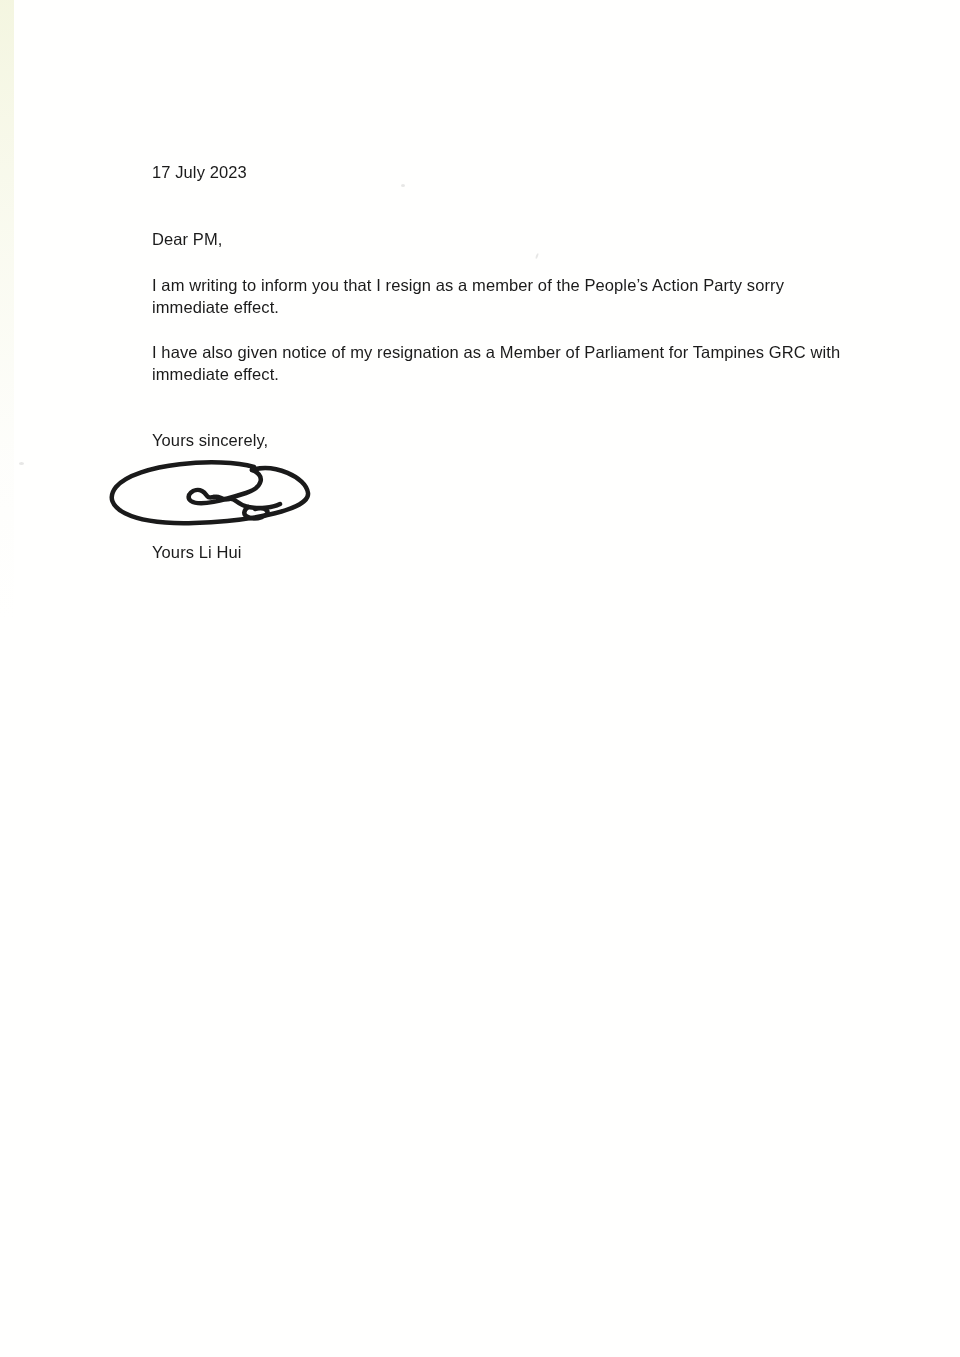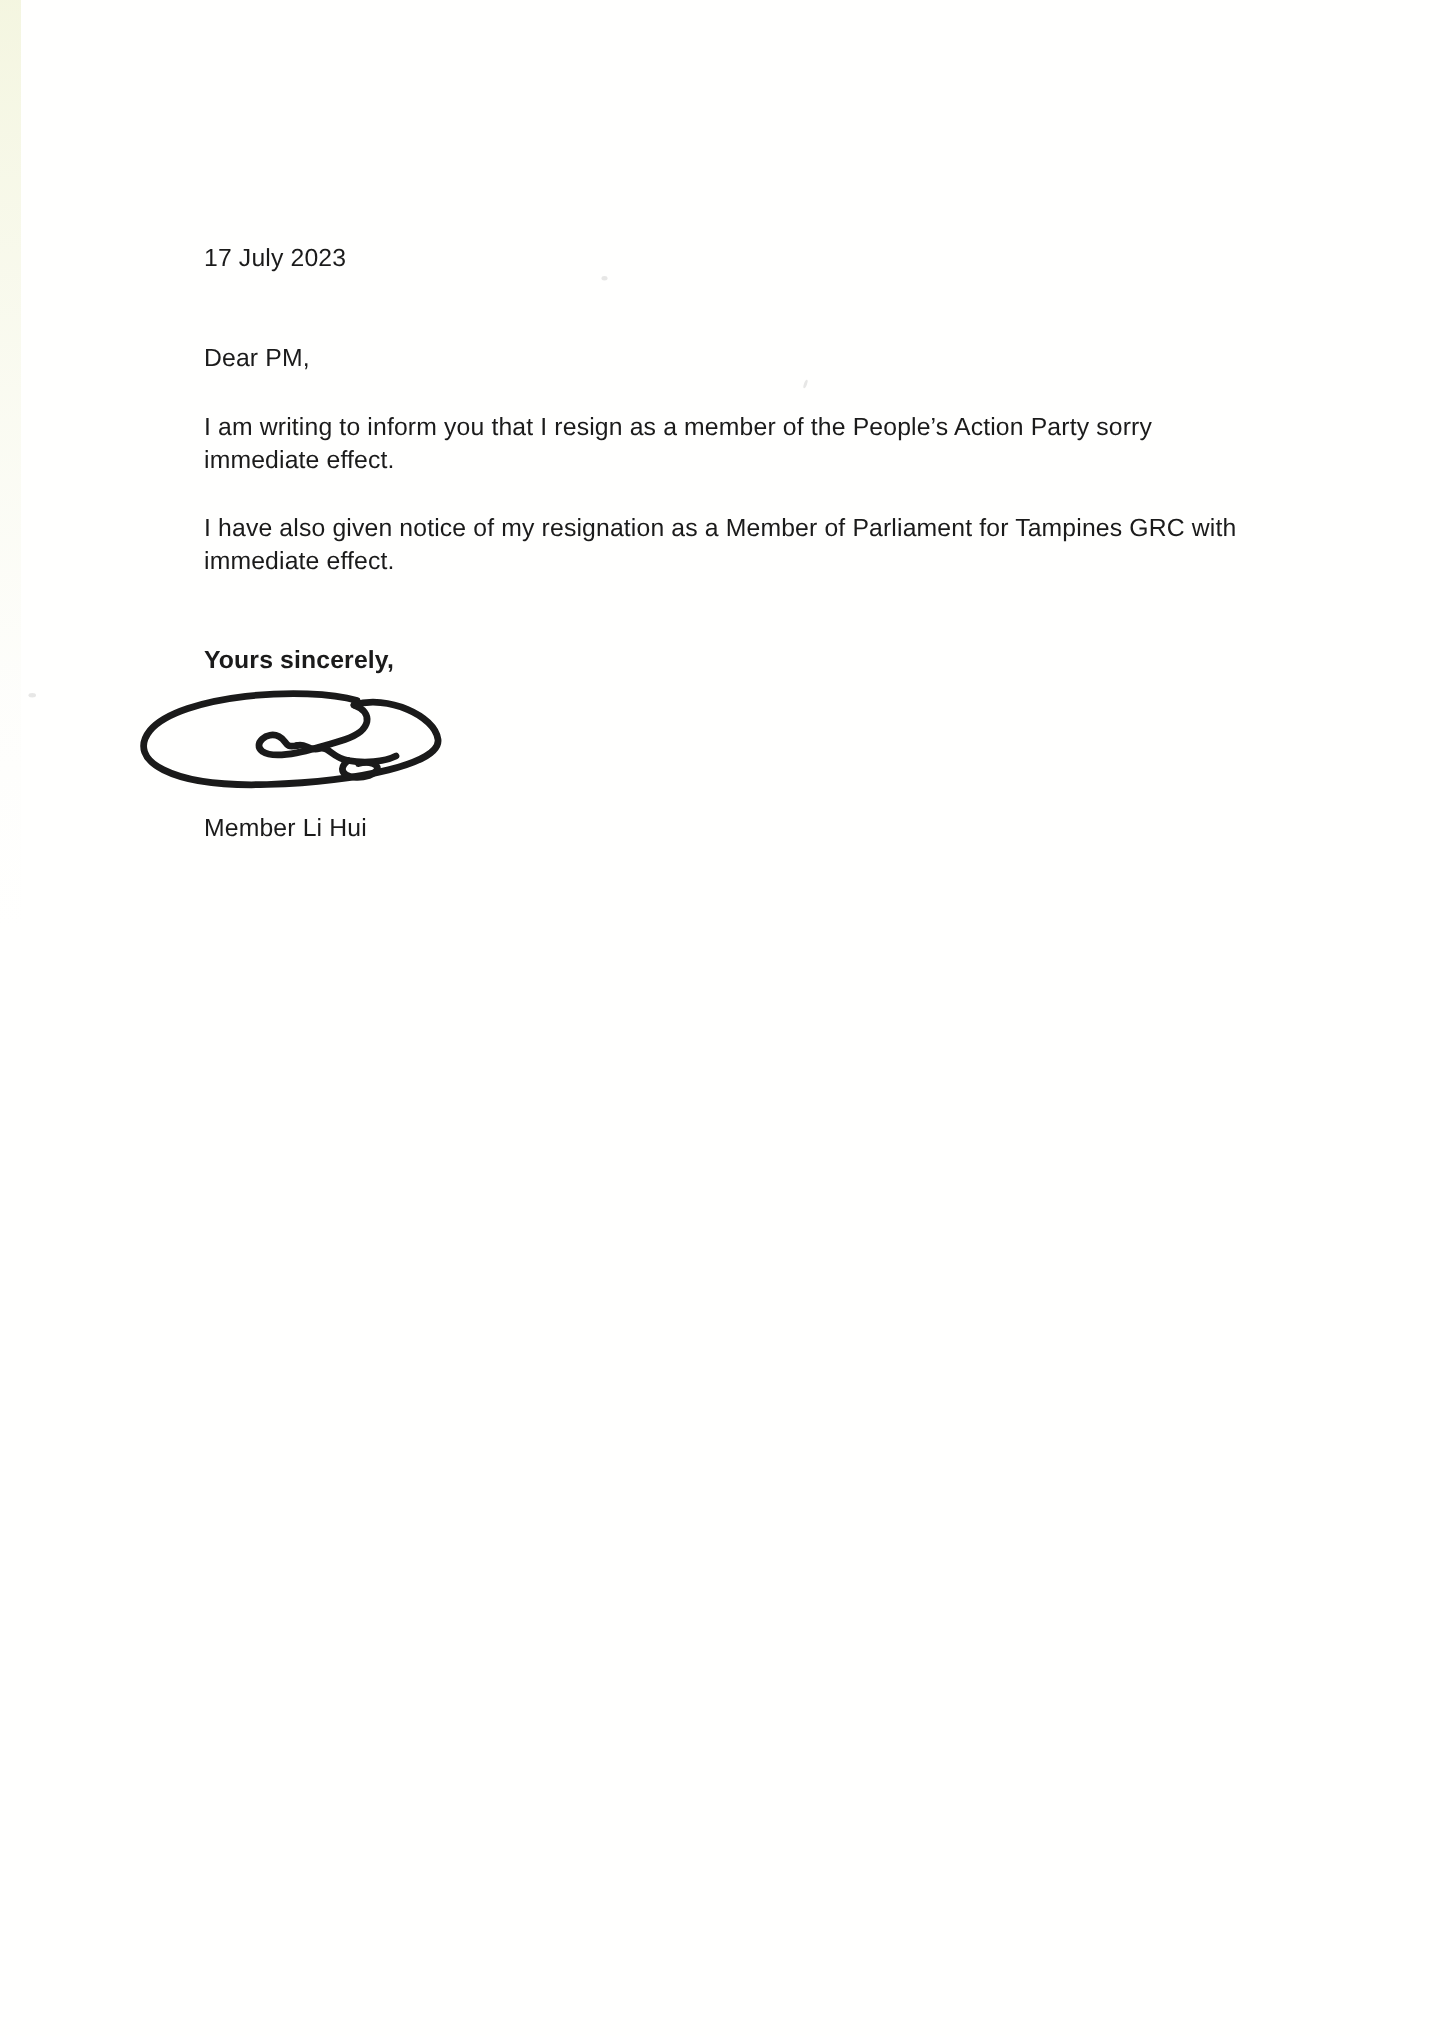--- a/index.html
+++ b/index.html
@@ -38,40 +38,39 @@
     position: absolute;
     background: rgba(120,120,120,0.18);
     border-radius: 50%;
   }
   .speck.s1 { left: 401px; top: 184px; width: 4px; height: 3px; }
   .speck.s2 { left: 536px; top: 253px; width: 2px; height: 6px; transform: rotate(20deg); }
   .speck.s3 { left: 19px; top: 462px; width: 5px; height: 3px; }
 
   .letter {
     position: absolute;
-    left: 136px;
+    left: 152px;
     top: 161px;
     width: 740px;
     font-size: 16.5px;
     line-height: 22px;
     letter-spacing: 0.1px;
   }
   .date {
     margin: 0 0 45px 0;
   }
   .salutation {
     margin: 0 0 24px 0;
   }
   .para {
     margin: 0 0 23px 0;
     white-space: pre-line;
   }
   .closing {
     margin: 44px 0 0 0;
-    font-weight: bold;
   }
   .signature-wrap {
     position: relative;
     height: 88px;
     margin-top: 2px;
   }
   .signature-svg {
     position: absolute;
     left: -50px;
     top: 2px;
@@ -111,16 +110,16 @@
         <path d="M152 12 C118 2 34 8 14 32 C-2 52 28 70 92 68 C154 66 208 54 206 38 C204 22 172 8 150 15" stroke="#1a1a1a" stroke-width="4.5" stroke-linecap="round" fill="none"></path>
 
         <path d="M150 15 C163 20 162 32 144 38 C122 45 98 52 89 46 C82 41 92 32 100 36 C106 39 103 44 112 42" stroke="#1a1a1a" stroke-width="4.5" stroke-linecap="round" fill="none"></path>
 
         <path d="M112 42 C118 40 119 46 127 44 C133 42 135 50 146 52 C157 54 170 53 178 49" stroke="#1a1a1a" stroke-width="4.5" stroke-linecap="round" fill="none"></path>
 
         <path d="M146 52 C136 60 148 66 160 62 C171 58 164 51 153 54" stroke="#1a1a1a" stroke-width="4.5" stroke-linecap="round" fill="none"></path>
       </svg>
     </div>
 
-    <p class="signer-name">Member Li Hui</p>
+    <p class="signer-name">Yours Li Hui</p>
 
   </div>
 </div>
 
 </body></html>

